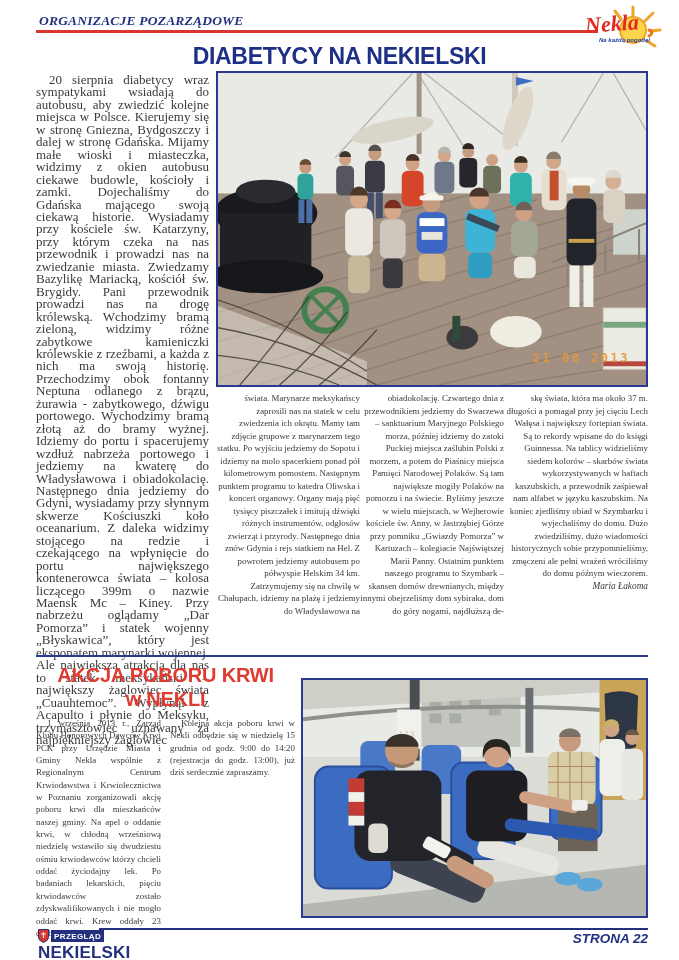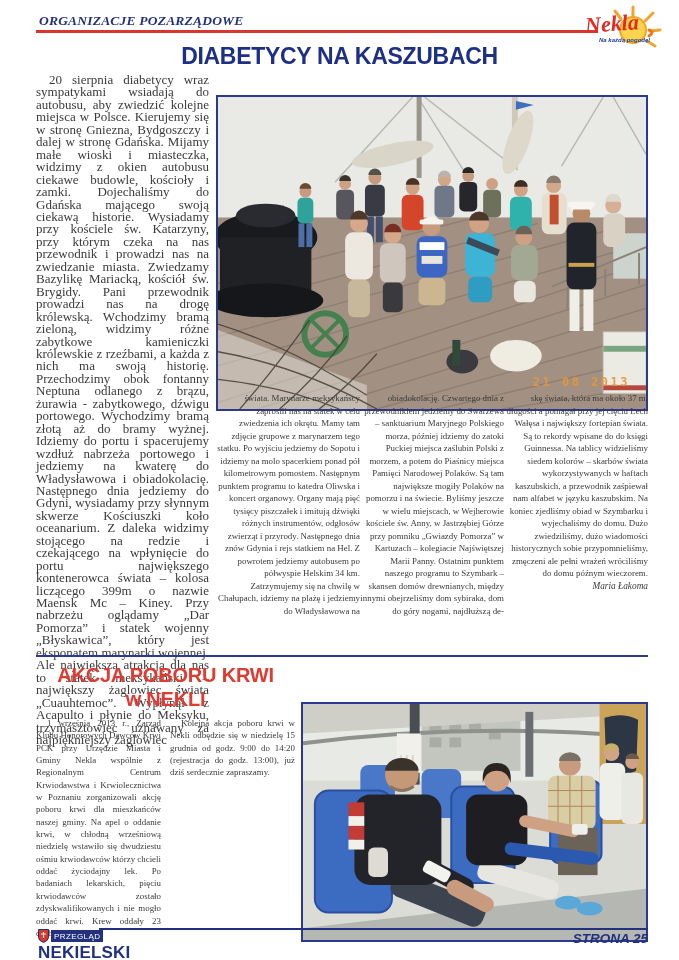--- a/index.html
+++ b/index.html
@@ -15,21 +15,21 @@
         font-style:italic;font-weight:bold;font-size:22px;color:#e12b20;transform:rotate(-4deg);}
   .logo-tagline{position:absolute;left:28px;top:34px;font-size:6px;font-weight:bold;
         font-style:italic;color:#1f3ea0;font-family:"Liberation Sans",sans-serif;white-space:nowrap;}
   .article1-title{position:absolute;left:0;top:43px;width:679px;text-align:center;
         font-family:"Liberation Sans",sans-serif;font-weight:bold;font-size:23px;
         letter-spacing:-.3px;color:#1e3086;}
   
   .a1-left{position:absolute;left:36px;top:74px;width:173px;text-align:justify;
         font-size:13px;line-height:12.45px;color:#3a3a3a;}
   .a1-left p{margin:0;text-indent:13px;}
-  .photo-frame{position:absolute;border:2px solid #2b3990;box-sizing:border-box;background:#0c4a6e;margin-top:24px;}
+  .photo-frame{position:absolute;border:2px solid #2b3990;box-sizing:border-box;background:#0c4a6e;}
   .photo1{left:216px;top:71px;width:432px;height:316px;}
   .photo1 svg{display:block;width:100%;height:100%;}
   .timestamp{position:absolute;right:16px;bottom:20px;color:#e8953c;
         font-family:"DejaVu Sans Mono",monospace;font-size:12px;font-weight:bold;
         letter-spacing:2.5px;opacity:.92;}
   .a1-cols{position:absolute;left:216px;top:392px;width:432px;display:flex;
         text-align:justify;font-size:8.9px;line-height:12.5px;color:#3a3a3a;}
   .a1-cols .col{flex:1;margin:0;}
   .a1-cols p{margin:0;text-align:right;}
   .author{margin-top:1px;text-align:right;font-style:italic;font-size:9.3px;}
@@ -43,21 +43,21 @@
   .a2-cols .col{flex:1;}
   .a2-cols p{margin:0;}
   .a2-cols p.ind{text-indent:11px;}
   .photo2{left:301px;top:678px;width:347px;height:240px;}
   .photo2 svg{display:block;width:100%;height:100%;}
   
   .footer-line{position:absolute;left:99px;top:928px;width:549px;height:2px;background:#22307e;}
   .footer-brand{position:absolute;left:38px;top:929px;width:70px;}
   .brand-row{display:flex;align-items:center;gap:2px;}
   .brand-top{background:#22307e;color:#ffffff;font-family:"Liberation Sans",sans-serif;
-        font-weight:normal;font-size:8px;letter-spacing:.4px;padding:2px 3px 1px 3px;}
+        font-weight:bold;font-size:8px;letter-spacing:.4px;padding:2px 3px 1px 3px;}
   .brand-bottom{color:#22307e;font-family:"Liberation Sans",sans-serif;font-weight:bold;
         font-size:17px;letter-spacing:.2px;margin-top:0px;}
   .page-label{position:absolute;right:31px;top:931px;color:#22307e;
         font-family:"Liberation Sans",sans-serif;font-weight:bold;font-style:italic;font-size:13.5px;}
 </style>
 </head>
 <body>
 
 <div class="page">
 
@@ -73,21 +73,21 @@
         <line x1="79" y1="28" x2="89" y2="27"></line>
         <line x1="76" y1="38" x2="84" y2="43"></line>
       </g>
       <circle cx="62" cy="27" r="13" fill="#fcd34d" stroke="#f0a52c" stroke-width="2"></circle>
       <path d="M78,27 q6,2 0,6" fill="none" stroke="#e8771e" stroke-width="3" stroke-linecap="round"></path>
     </svg>
     <span class="logo-text">Nekla</span>
     <span class="logo-tagline">Na każdą pogodę!</span>
   </div>
 
-  <div class="article1-title">DIABETYCY NA KASZUBACH</div>
+  <div class="article1-title">DIABETYCY NA NEKIELSKI</div>
 
   <div class="a1-left">
     <p>20 sierpnia diabetycy wraz sympatykami wsiadają do autobusu, aby zwiedzić kolejne miejsca w Polsce. Kierujemy się w stronę Gniezna, Bydgoszczy i dalej w stronę Gdańska. Mijamy małe wioski i miasteczka, widzimy z okien autobusu ciekawe budowle, kościoły i zamki. Dojechaliśmy do Gdańska mającego swoją ciekawą historie. Wysiadamy przy kościele św. Katarzyny, przy którym czeka na nas przewodnik i prowadzi nas na zwiedzanie miasta. Zwiedzamy Bazylikę Mariacką, kościół św. Brygidy. Pani przewodnik prowadzi nas na drogę królewską. Wchodzimy bramą zieloną, widzimy różne zabytkowe kamieniczki królewskie z rzeźbami, a każda z nich ma swoją historię. Przechodzimy obok fontanny Neptuna odlanego z brązu, żurawia - zabytkowego, dźwigu portowego. Wychodzimy bramą złotą aż do bramy wyżnej. Idziemy do portu i spacerujemy wzdłuż nabrzeża portowego i jedziemy na kwaterę do Władysławowa i obiadokolacię. Następnego dnia jedziemy do Gdyni, wysiadamy przy słynnym skwerze Kościuszki koło oceanarium. Z daleka widzimy stojącego na redzie i czekającego na wpłynięcie do portu największego kontenerowca świata – kolosa liczącego 399m o nazwie Maensk Mc – Kiney. Przy nabrzeżu oglądamy „Dar Pomorza” i statek wojenny „Błyskawica”, który jest eksponatem marynarki wojennej. Ale największą atrakcją dla nas to statek meksykański – największy żaglowiec świata „Cuauhtemoc”. Wypłynął z Acapulto i płynie do Meksyku, trzymasztowiec uznawany za najpiękniejszy żaglowiec</p>
   </div>
 
   <div class="photo-frame photo1">
     <svg viewBox="0 0 431 316" preserveAspectRatio="none">
       <rect width="431" height="140" fill="#e9eae5"></rect>
       <rect y="122" width="431" height="194" fill="#a29183"></rect>
       <g stroke="#8b7c6f" stroke-width="1.4" opacity=".9">
@@ -374,15 +374,15 @@
   <div class="footer-brand">
     <div class="brand-row">
       <svg width="11" height="14" viewBox="0 0 11 14">
         <path d="M0.5,0.5 h10 v8 q0,3 -5,5 q-5,-2 -5,-5 z" fill="#d8362e" stroke="#22307e" stroke-width="1"></path>
         <path d="M5.5,3 v6 M3,5 h5" stroke="#f5e9c8" stroke-width="1.2"></path>
       </svg>
       <span class="brand-top">PRZEGLĄD</span>
     </div>
     <div class="brand-bottom">NEKIELSKI</div>
   </div>
-  <div class="page-label">STRONA 25</div>
+  <div class="page-label">STRONA 22</div>
 
 </div>
 
 </body></html>

